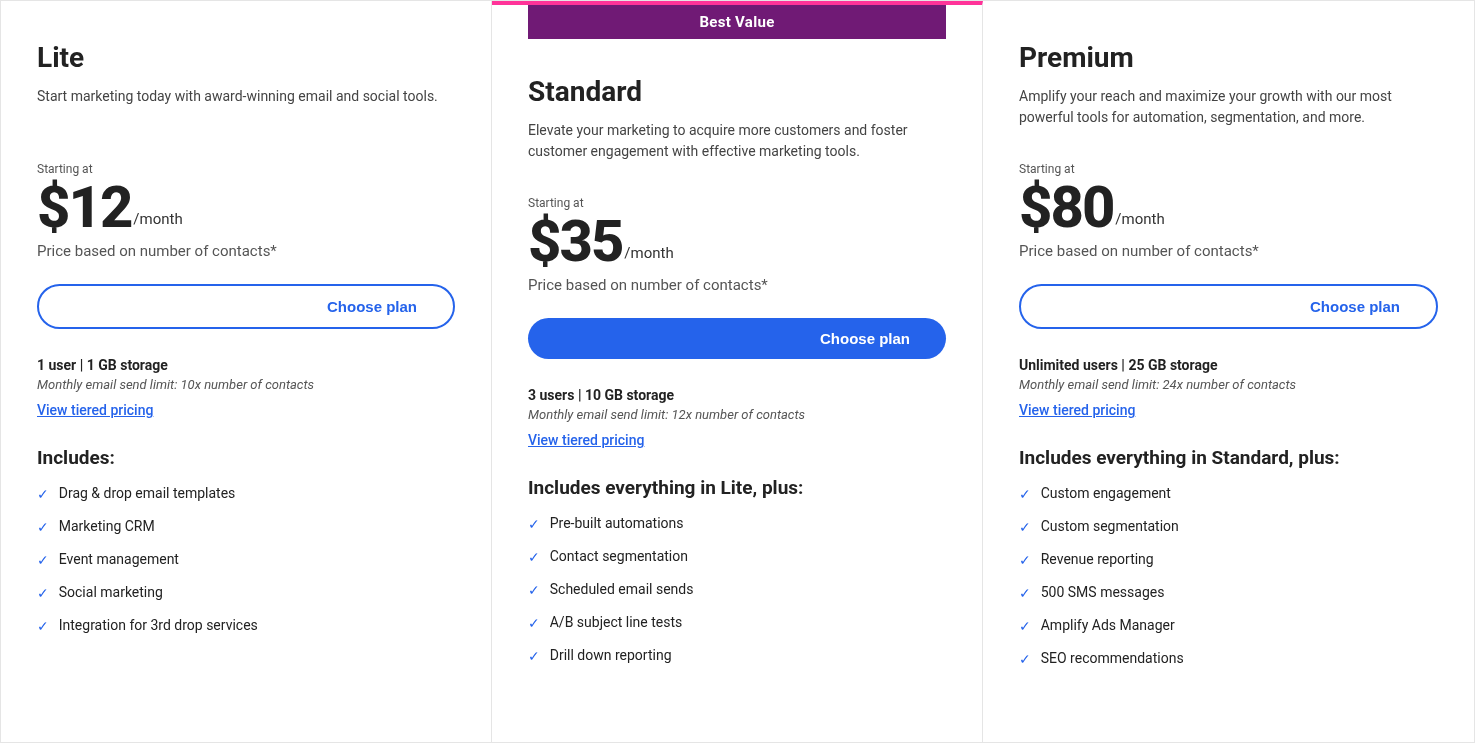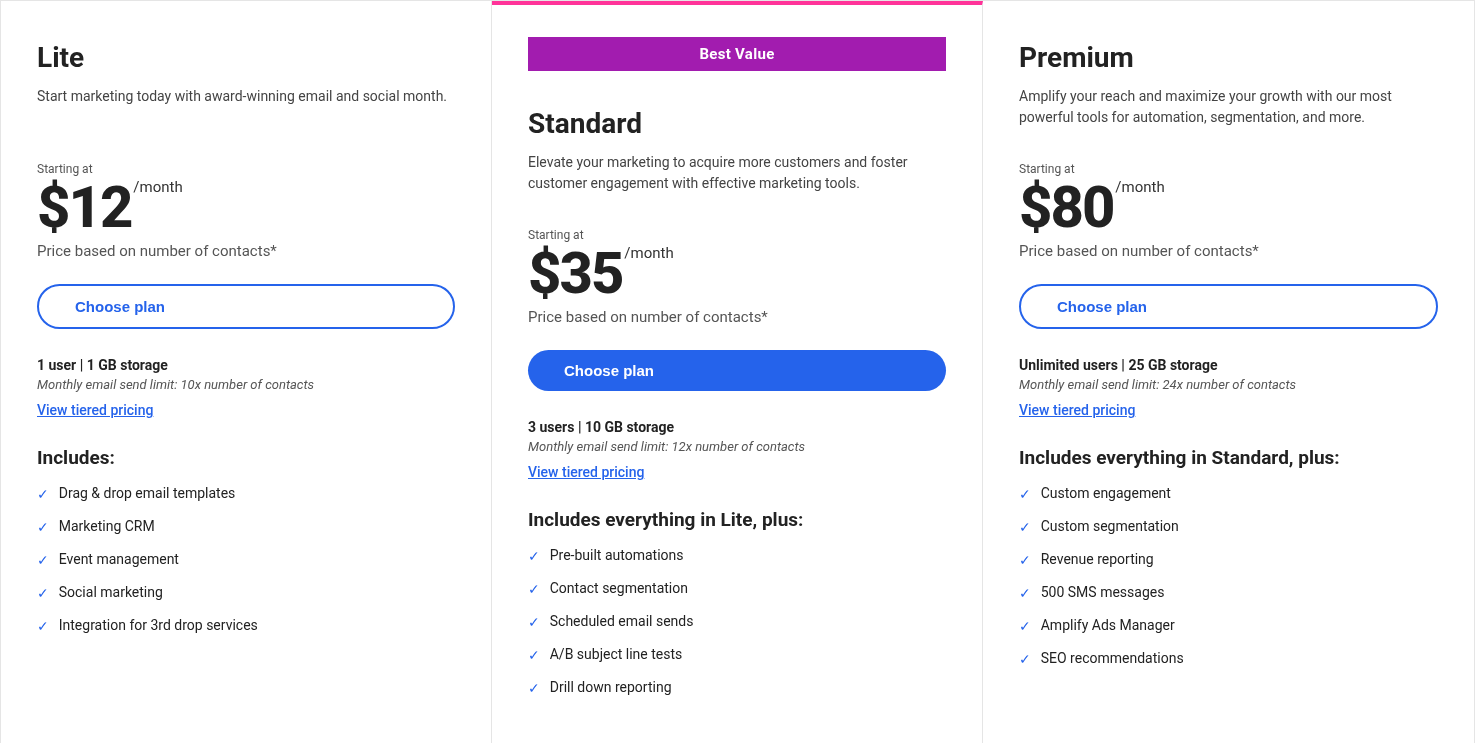--- a/index.html
+++ b/index.html
@@ -20,50 +20,49 @@
       position: relative;
     }
     .plan-col:last-child {
       border-right: none;
     }
     .plan-col.featured {
       border-top: 4px solid #ff3399;
       padding-top: 0;
     }
     .best-value-banner {
-      background: #a21caf;
+      background: #701a75;
       color: #fff;
       font-weight: 700;
       text-align: center;
       padding: 8px 0;
       font-size: 15px;
       letter-spacing: 0.02em;
       margin-bottom: 36px;
-      margin-top: 32px;
     }
     .plan-name {
       font-size: 28px;
       font-weight: 700;
       margin-bottom: 12px;
     }
     .plan-desc {
       font-size: 14px;
       color: #444;
       line-height: 1.5;
       min-height: 48px;
       margin-bottom: 28px;
     }
     .starting-at {
       font-size: 12px;
       color: #555;
       margin-bottom: 2px;
     }
     .price-row {
       display: flex;
-      align-items: flex-start;
+      align-items: flex-end;
       margin-bottom: 6px;
     }
     .price-amount {
       font-size: 58px;
       font-weight: 800;
       line-height: 1;
       letter-spacing: -2px;
     }
     .price-period {
       font-size: 15px;
@@ -76,21 +75,21 @@
       color: #555;
       margin-bottom: 24px;
     }
     .choose-btn {
       display: inline-block;
       border-radius: 999px;
       font-size: 15px;
       font-weight: 600;
       padding: 12px 36px;
       cursor: pointer;
-      text-align: left;
+      text-align: right;
       width: 100%;
       margin-bottom: 28px;
     }
     .choose-btn.outline {
       border: 2px solid #2563eb;
       background: #fff;
       color: #2563eb;
     }
     .choose-btn.filled {
       border: none;
@@ -138,21 +137,21 @@
       color: #2563eb;
       font-size: 14px;
       flex-shrink: 0;
       margin-top: 1px;
     }
   </style>
 </head>
 <body>
 
 <div class="pricing-grid">
-<div class="plan-col"><div class="plan-name">Lite</div><div class="plan-desc">Start marketing today with award-winning email and social month.</div><div class="starting-at">Starting at</div><div class="price-row">
+<div class="plan-col"><div class="plan-name">Lite</div><div class="plan-desc">Start marketing today with award-winning email and social tools.</div><div class="starting-at">Starting at</div><div class="price-row">
     <span class="price-amount">$12</span>
     <span class="price-period">/month</span>
   </div><div class="price-note">Price based on number of contacts*</div><button class="choose-btn outline">Choose plan</button><div class="plan-meta">1 user  |  1 GB storage</div><div class="plan-send-limit">Monthly email send limit: 10x number of contacts</div><a class="view-tiered" href="#">View tiered pricing</a><div class="includes-title">Includes:</div><ul class="feature-list">
         <li>
       <span class="check-icon">✓</span>
       <span>Drag &amp; drop email templates</span>
     </li>
         <li>
       <span class="check-icon">✓</span>
       <span>Marketing CRM</span>

